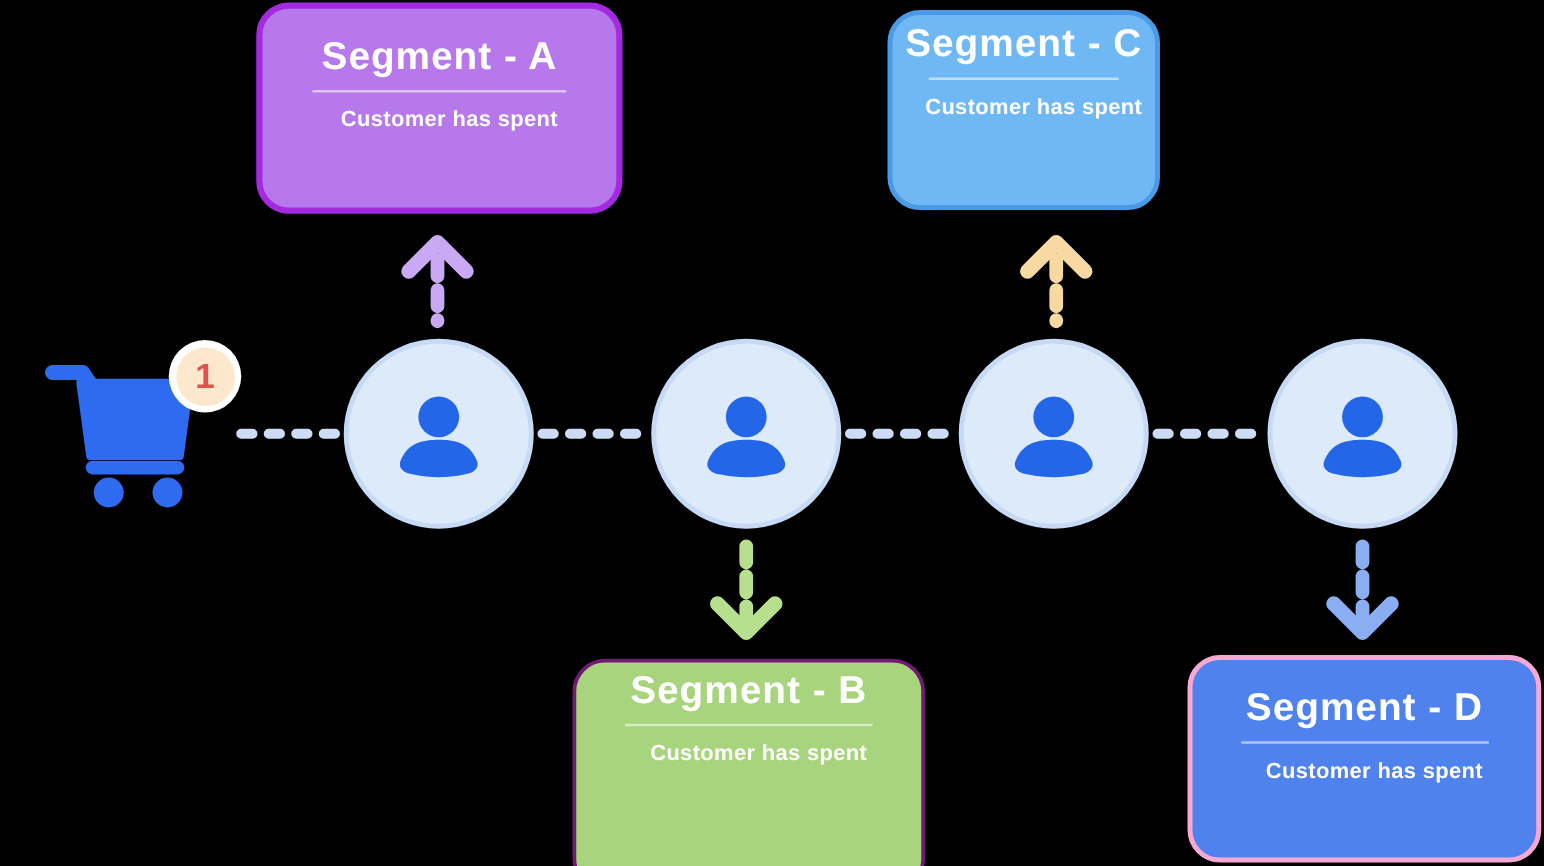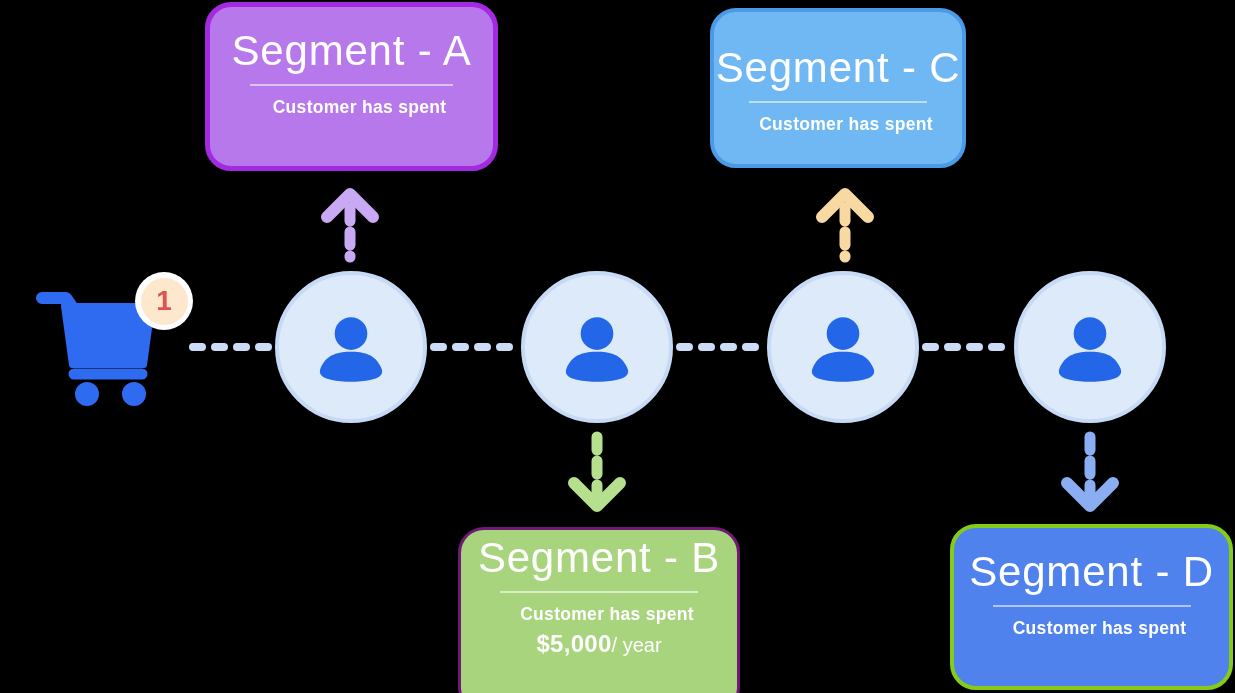--- a/index.html
+++ b/index.html
@@ -6,30 +6,30 @@
   .canvas{
     position:relative;width:1235px;height:693px;background:#000000;
     overflow:hidden;font-family:"Liberation Sans",sans-serif;
   }
   svg.overlay{position:absolute;left:0;top:0;}
   
   .seg{
     position:absolute;box-sizing:border-box;border-radius:26px;color:#fff;
     text-align:center;display:flex;flex-direction:column;align-items:center;
   }
-  .seg-title{font-weight:normal;font-size:42px;letter-spacing:.8px;line-height:1.15;}
+  .seg-title{font-weight:bold;font-size:31px;letter-spacing:.8px;line-height:1.15;}
   .seg-divider{height:2px;background:rgba(255,255,255,.55);width:72%;margin:9px 0 11px;}
   .seg-sub{font-weight:bold;font-size:17.5px;letter-spacing:.3px;margin-left:16px;}
   .seg-amount{margin-top:5px;line-height:1.15;}
   .amt{font-weight:bold;font-size:24px;letter-spacing:.3px;}
   .per{font-weight:normal;font-size:20px;}
   .seg-a{left:205px;top:2px;width:293px;height:169px;background:#b778ec;border:5px solid #a42ae0;padding-top:20px;}
-  .seg-c{left:710px;top:8px;width:256px;height:160px;background:#6fb8f3;border:4px solid #4a9ae8;padding-top:32px;}
+  .seg-c{left:710px;top:8px;width:218px;height:160px;background:#6fb8f3;border:4px solid #4a9ae8;padding-top:5px;}
   .seg-b{left:458px;top:527px;width:282px;height:186px;background:#a9d47e;border:3px solid #701a75;padding-top:4px;}
-  .seg-d{left:950px;top:524px;width:283px;height:166px;background:#4f82ec;border:4px solid #84cc16;padding-top:20px;}
+  .seg-d{left:950px;top:524px;width:283px;height:166px;background:#4f82ec;border:4px solid #f9a8d4;padding-top:20px;}
   
   .person{
     position:absolute;top:271px;width:152px;height:152px;border-radius:50%;
     box-sizing:border-box;background:#ddeafa;border:4px solid #c6daf6;
     display:flex;align-items:center;justify-content:center;
   }
   .p1{left:275px;} .p2{left:521px;} .p3{left:767px;} .p4{left:1014px;}
   
   .cart{position:absolute;left:30px;top:255px;}
   .badge{
@@ -81,21 +81,20 @@
   <div class="seg seg-c">
     <div class="seg-title">Segment - C</div>
     <div class="seg-divider"></div>
     <div class="seg-sub">Customer has spent</div>
   </div>
 
   <div class="seg seg-b">
     <div class="seg-title">Segment - B</div>
     <div class="seg-divider"></div>
     <div class="seg-sub">Customer has spent</div>
-    <div class="seg-amount"><span class="amt">$5,000</span><span class="per">/ year</span></div>
   </div>
 
   <div class="seg seg-d">
     <div class="seg-title">Segment - D</div>
     <div class="seg-divider"></div>
     <div class="seg-sub">Customer has spent</div>
   </div>
 
   <div class="person p1">
     <svg width="96" height="96" viewBox="0 0 100 100">

